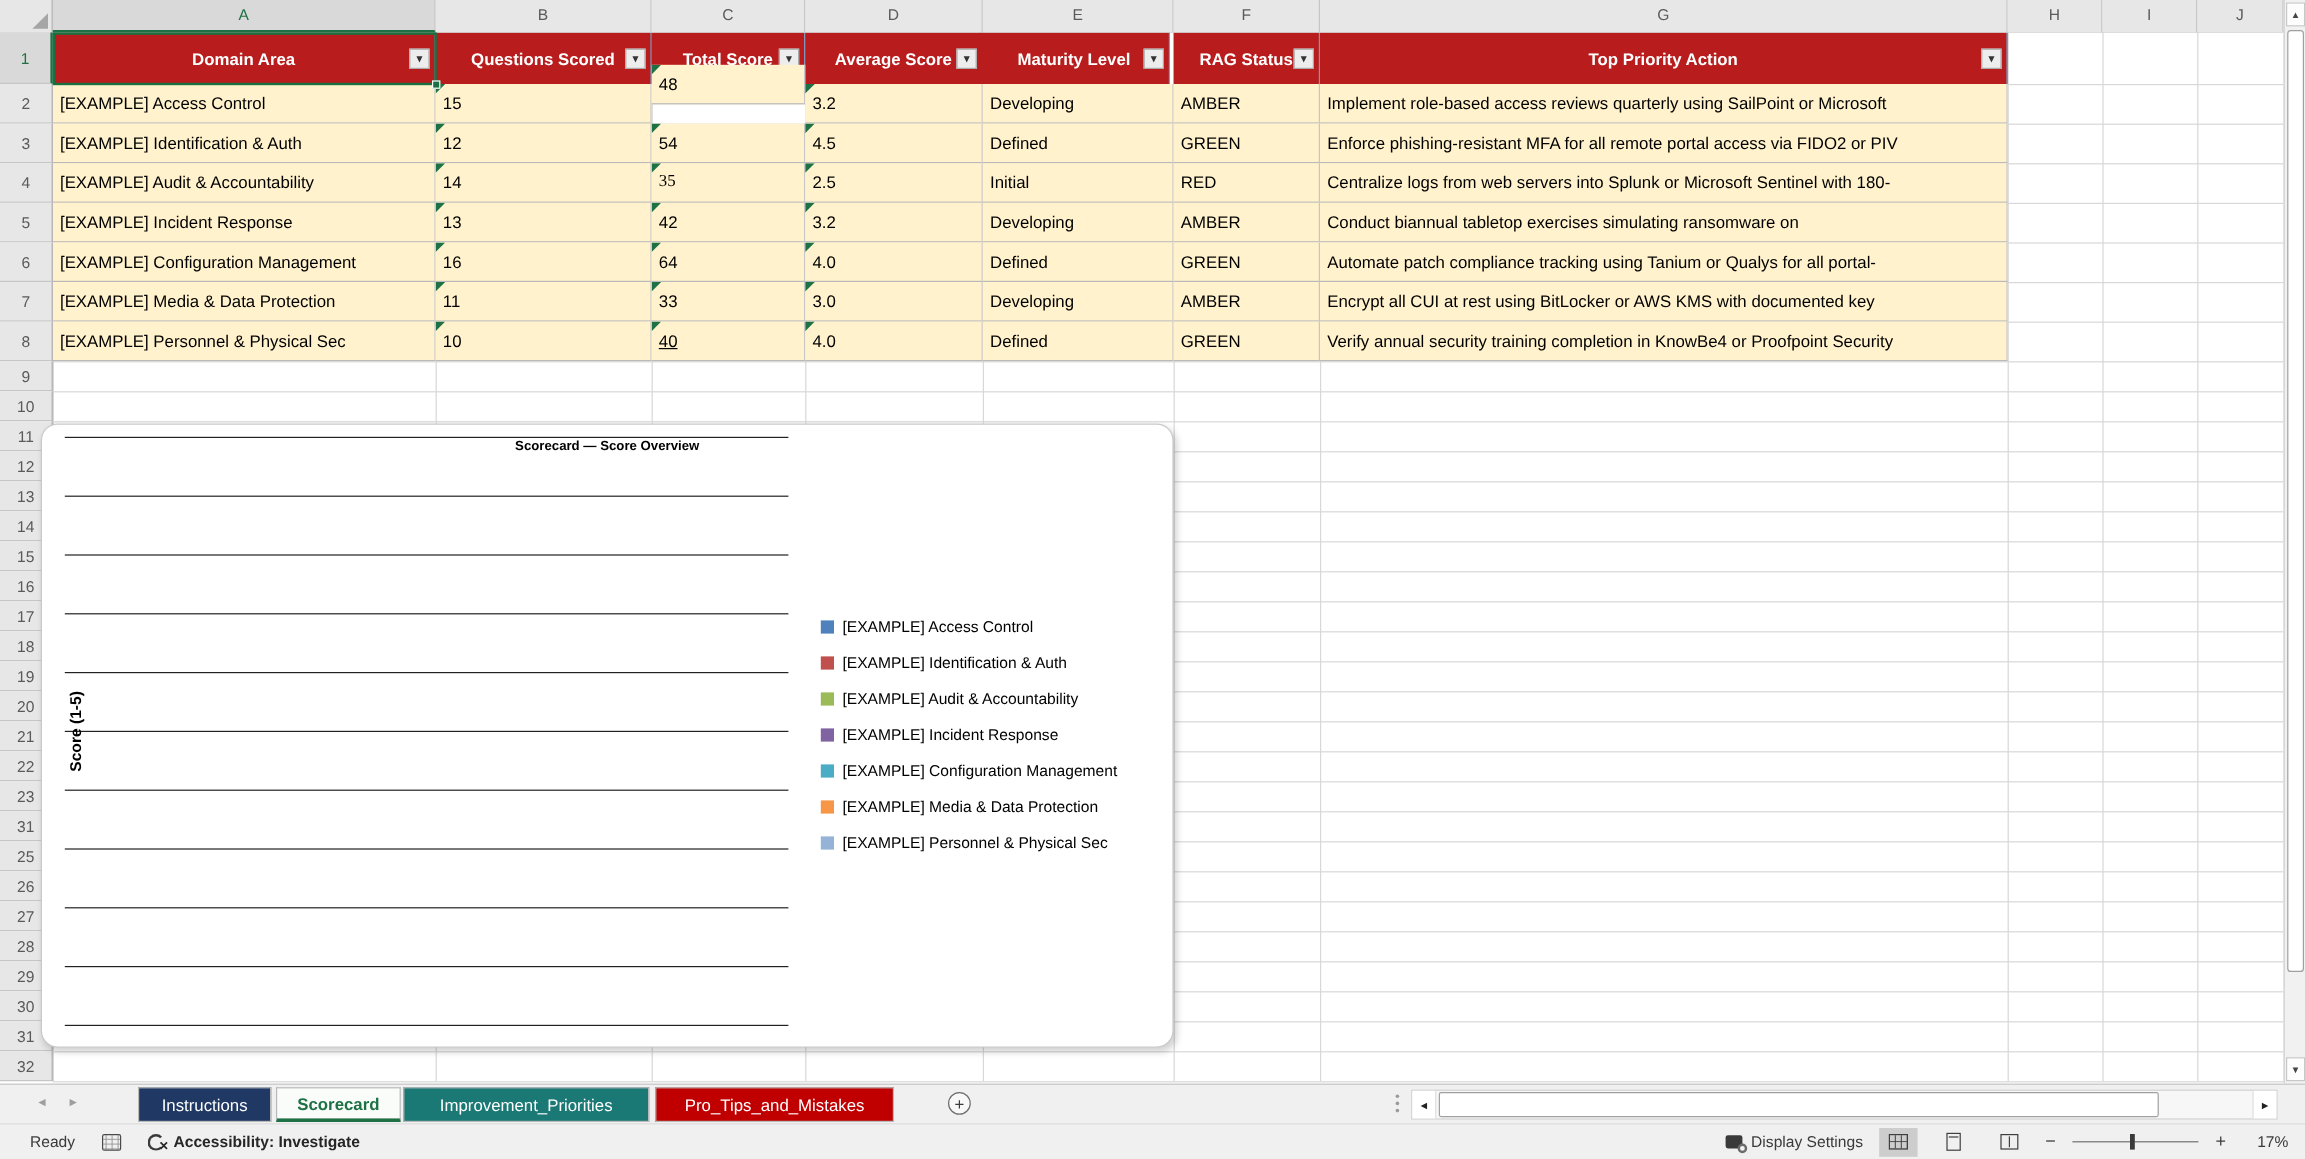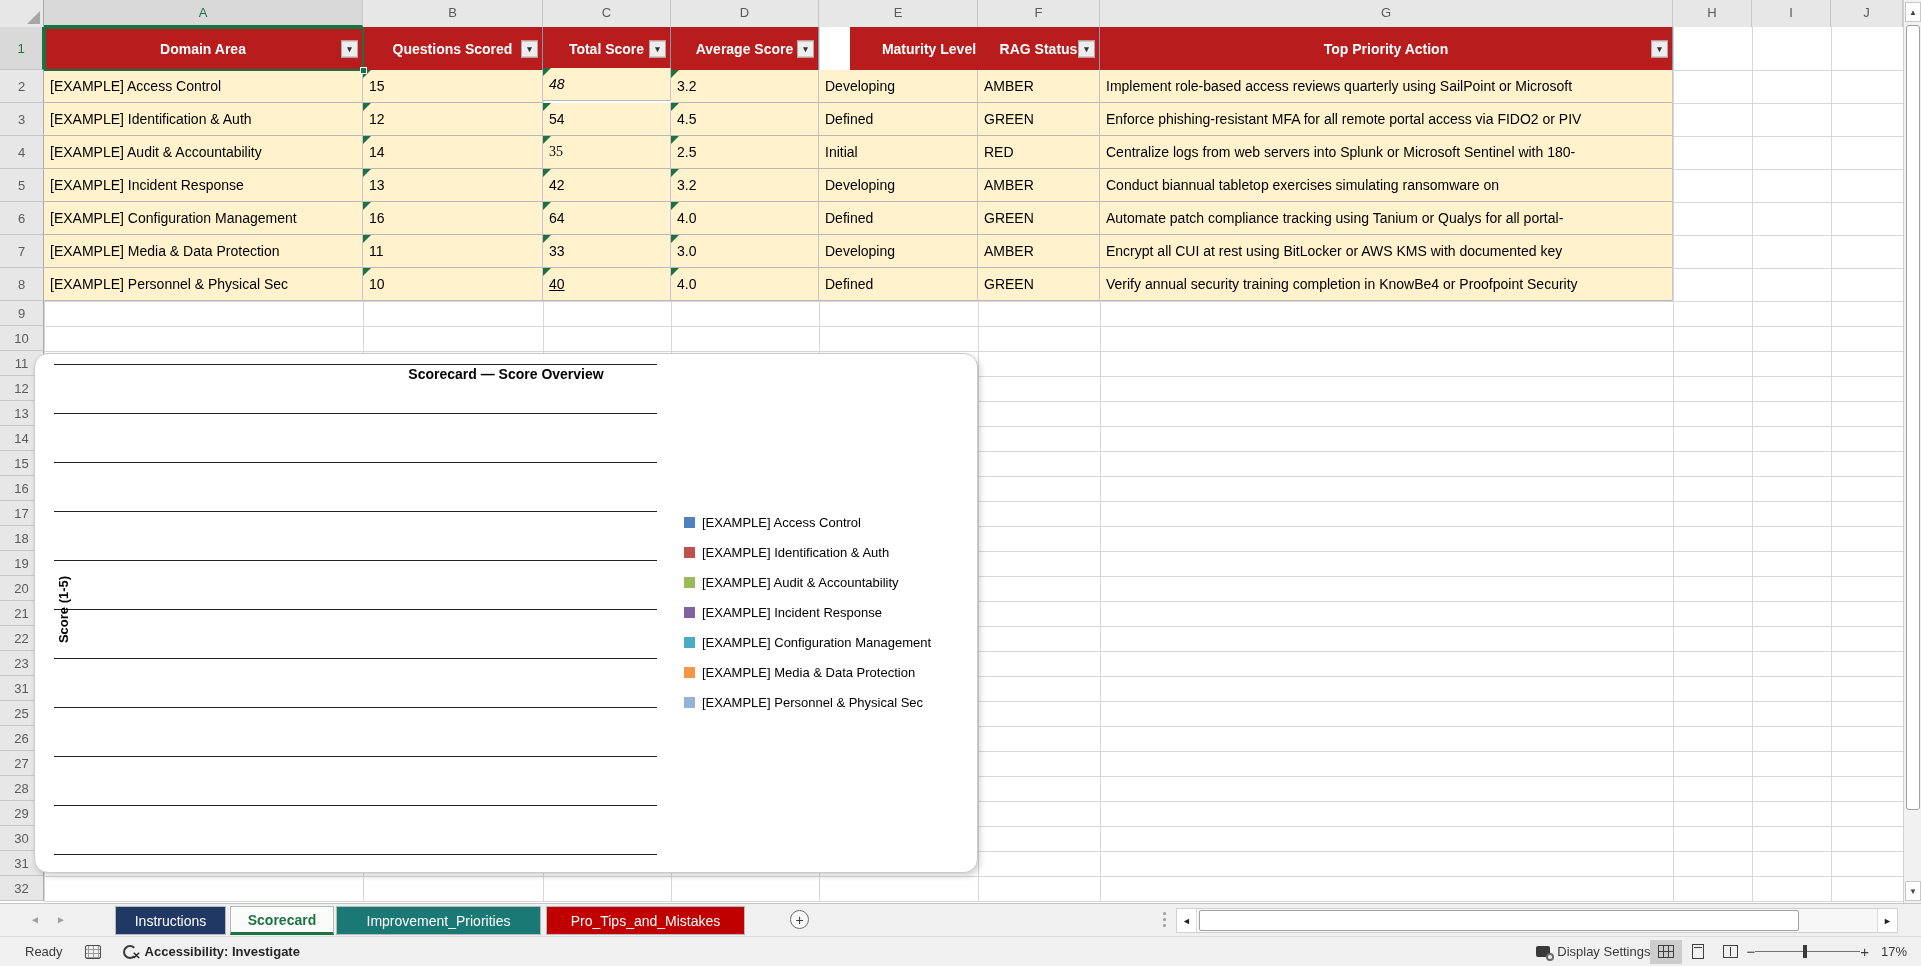--- a/index.html
+++ b/index.html
@@ -39,21 +39,21 @@
     border-top:8px solid #1E7145; border-right:8px solid transparent; }
   .selbox { position:absolute; left:44px; top:27px; width:320px; height:44px;
     border:2px solid #1A7040; z-index:4; pointer-events:none; }
   .selbox .handle { position:absolute; right:-5px; bottom:-5px; width:7px; height:7px;
     background:#1A7040; border:1px solid #fff; }
   
   .chart { position:absolute; left:34px; top:353px; width:944px; height:520px;
     background:#fff; border:1px solid #C9C9C9; border-radius:14px;
     box-shadow:2px 3px 6px rgba(0,0,0,0.18); z-index:5; overflow:hidden; }
   .chart-title { position:absolute; left:0; top:12px; width:100%; text-align:center;
-    font-weight:bold; font-size:14px; }
+    font-weight:bold; font-size:11px; }
   .cgrid { position:absolute; left:19px; width:603px; height:1px; background:#222; }
   .ylab { position:absolute; left:-17px; top:248px; width:90px; text-align:center;
     font-weight:bold; font-size:13px; transform:rotate(-90deg); }
   .legend { position:absolute; left:649px; top:153px; }
   .legend .li { height:30px; display:flex; align-items:center; font-size:13px; }
   .legend .sw { width:11px; height:11px; margin-right:7px; flex:0 0 aupx; }
   
   .vscroll { position:absolute; left:1903px; top:0; width:18px; height:903px;
     background:#F1F1F1; border-left:1px solid #D0D0D0; z-index:6; }
   .vscroll .up, .vscroll .down { position:absolute; left:1px; width:16px; height:20px;
@@ -88,21 +88,21 @@
     display:flex; align-items:center; font-size:13px; color:#3A3A3A; }
   .sb-left { display:flex; align-items:center; gap:22px; margin-left:25px; }
   .macro-ic { width:16px; height:14px; border:1px solid #4A4A4A; border-radius:2px;
     background-image:linear-gradient(#9a9a9a 1px, transparent 1px),
                      linear-gradient(90deg,#9a9a9a 1px, transparent 1px);
     background-size:5px 4px; background-position:2px 3px; background-repeat:repeat; }
   .acc-ic { position:relative; width:14px; height:14px; border:2px solid #3A3A3A;
     border-radius:50%; border-right-color:transparent; }
   .acc-ic b { position:absolute; right:-6px; bottom:-4px; font-size:10px; color:#262626; }
   .sb-bold { font-weight:bold; color:#262626; }
-  .sb-right { margin-left:auto; display:flex; align-items:center; padding-right:14px;padding-left:32px; }
+  .sb-right { margin-left:auto; display:flex; align-items:center; gap:14px; padding-right:14px;padding-left:32px; }
   .ds-ic { position:relative; width:14px; height:11px; background:#3A3A3A; border-radius:2px; }
   .ds-ic i { position:absolute; right:-4px; bottom:-4px; width:8px; height:8px;
     border:2px solid #6A6A6A; border-radius:50%; background:#F0F0F0; }
   .viewbtn { width:32px; height:24px; display:flex; align-items:center; justify-content:center; }
   .viewbtn.active { background:#CDCDCD; }
   .ic-grid { width:16px; height:13px; border:1px solid #3F3F3F;
     background-image:linear-gradient(#3F3F3F 1px, transparent 1px),
                      linear-gradient(90deg,#3F3F3F 1px, transparent 1px);
     background-size:5px 6px; background-position:-1px 5px; }
   .ic-page { width:12px; height:15px; border:1px solid #3F3F3F; position:relative; }
@@ -228,35 +228,35 @@
         <span class="filter-btn">▾</span>
       </div>
       <div class="hcell" style="left: 543px; width: 128px;">
         <span>Total Score</span>
         <span class="filter-btn">▾</span>
       </div>
       <div class="hcell" style="left: 671px; width: 148px;">
         <span>Average Score</span>
         <span class="filter-btn">▾</span>
       </div>
-      <div class="hcell" style="left: 850px; width: 159px;">
+      <div class="hcell" style="left: 816px; width: 159px;">
         <span>Maturity Level</span>
         <span class="filter-btn">▾</span>
       </div>
       <div class="hcell" style="left: 978px; width: 122px;">
         <span>RAG Status</span>
         <span class="filter-btn">▾</span>
       </div>
       <div class="hcell" style="left: 1100px; width: 573px;">
         <span>Top Priority Action</span>
         <span class="filter-btn">▾</span>
       </div>
       <div class="dcell" style="left: 44px; width: 319px; top: 70px; height: 33px; line-height: 32px;">[EXAMPLE] Access Control</div>
       <div class="dcell" style="left: 363px; width: 180px; top: 70px; height: 33px; line-height: 32px;">15<span class="flag"></span></div>
-      <div class="dcell" style="left: 543px; width: 128px; top: 68px; height: 33px; line-height: 32px; font-style: italic;">48<span class="flag"></span></div>
+      <div class="dcell" style="left: 543px; width: 128px; top: 54px; height: 33px; line-height: 32px;">48<span class="flag"></span></div>
       <div class="dcell" style="left: 671px; width: 148px; top: 70px; height: 33px; line-height: 32px;">3.2<span class="flag"></span></div>
       <div class="dcell" style="left: 819px; width: 159px; top: 70px; height: 33px; line-height: 32px;">Developing</div>
       <div class="dcell" style="left: 978px; width: 122px; top: 70px; height: 33px; line-height: 32px;">AMBER</div>
       <div class="dcell" style="left: 1100px; width: 573px; top: 70px; height: 33px; line-height: 32px;">Implement role-based access reviews quarterly using SailPoint or Microsoft</div>
       <div class="dcell" style="left: 44px; width: 319px; top: 103px; height: 33px; line-height: 32px;">[EXAMPLE] Identification &amp; Auth</div>
       <div class="dcell" style="left: 363px; width: 180px; top: 103px; height: 33px; line-height: 32px;">12<span class="flag"></span></div>
       <div class="dcell" style="left: 543px; width: 128px; top: 103px; height: 33px; line-height: 32px;">54<span class="flag"></span></div>
       <div class="dcell" style="left: 671px; width: 148px; top: 103px; height: 33px; line-height: 32px;">4.5<span class="flag"></span></div>
       <div class="dcell" style="left: 819px; width: 159px; top: 103px; height: 33px; line-height: 32px;">Defined</div>
       <div class="dcell" style="left: 978px; width: 122px; top: 103px; height: 33px; line-height: 32px;">GREEN</div>

